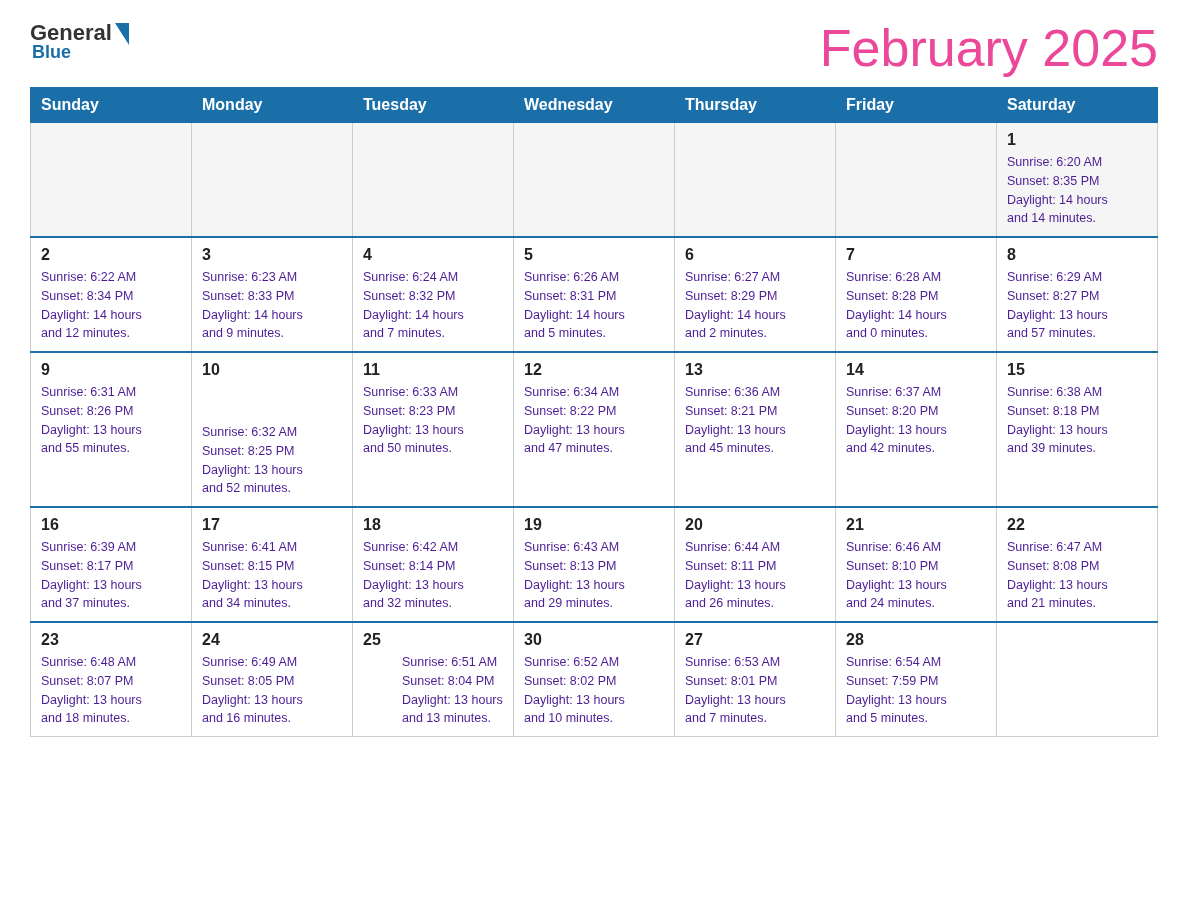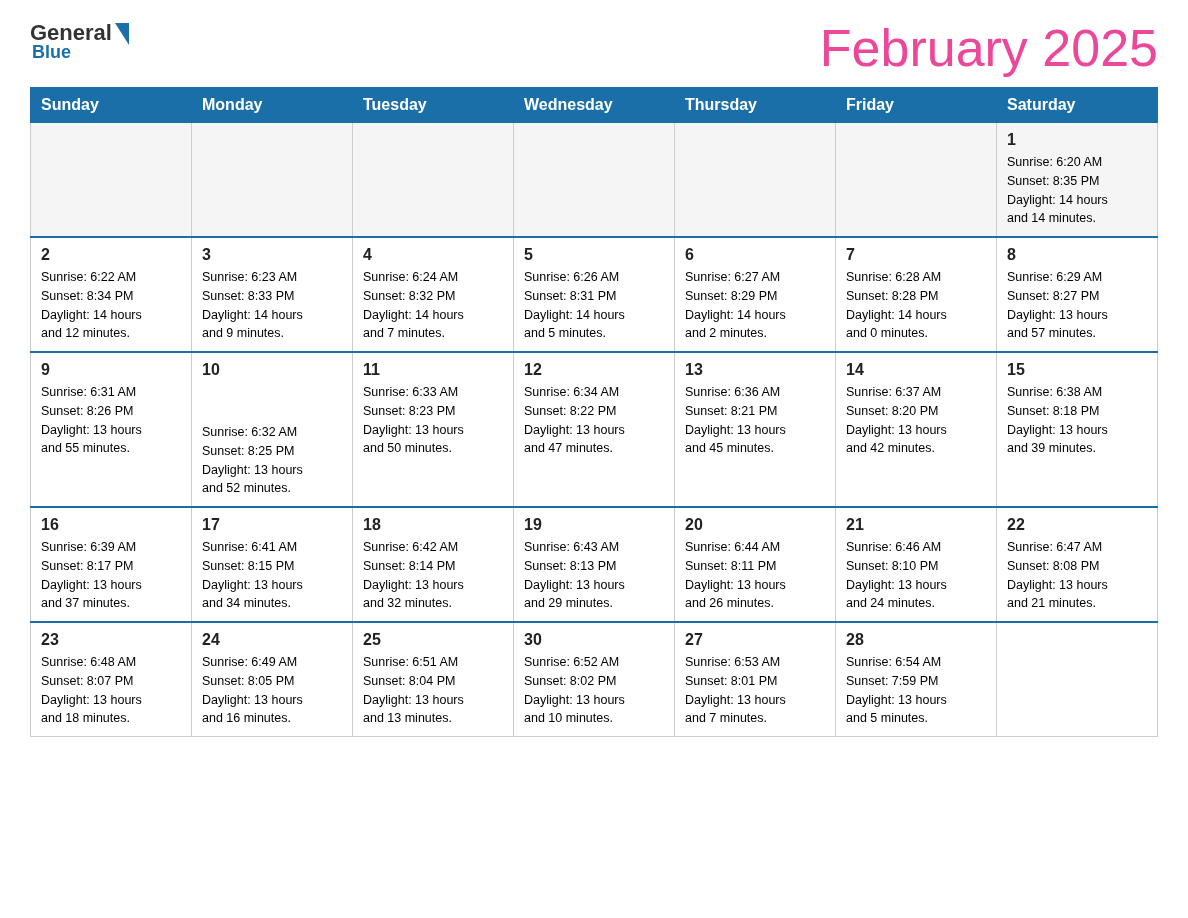--- a/index.html
+++ b/index.html
@@ -88,21 +88,21 @@
       background: #f5f5f5;
     }
     .day-number {
       font-size: 16px;
       font-weight: bold;
       color: #222;
       margin-bottom: 4px;
     }
     .day-info {
       font-size: 12.5px;
-      color: #000000;
+      color: #4c1d95;
       line-height: 1.5;
     }
     .empty-cell {
       background: #f5f5f5;
     }
     .row-border td {
       border-top: 2px solid #1a6fa8;
     }
   </style>
 </head>
@@ -312,21 +312,21 @@
         </td>
         <td>
           <div class="day-number">24</div>
           <div class="day-info" style="white-space: pre-line;">Sunrise: 6:49 AM
 Sunset: 8:05 PM
 Daylight: 13 hours
 and 16 minutes.</div>
         </td>
         <td>
           <div class="day-number">25</div>
-          <div class="day-info" style="white-space: pre-line;">Sunrise: 6:51 AM
+          <div class="day-info" style="white-space: pre-line; margin-left: 39px;">Sunrise: 6:51 AM
 Sunset: 8:04 PM
 Daylight: 13 hours
 and 13 minutes.</div>
         </td>
         <td>
           <div class="day-number">30</div>
           <div class="day-info" style="white-space: pre-line;">Sunrise: 6:52 AM
 Sunset: 8:02 PM
 Daylight: 13 hours
 and 10 minutes.</div>

